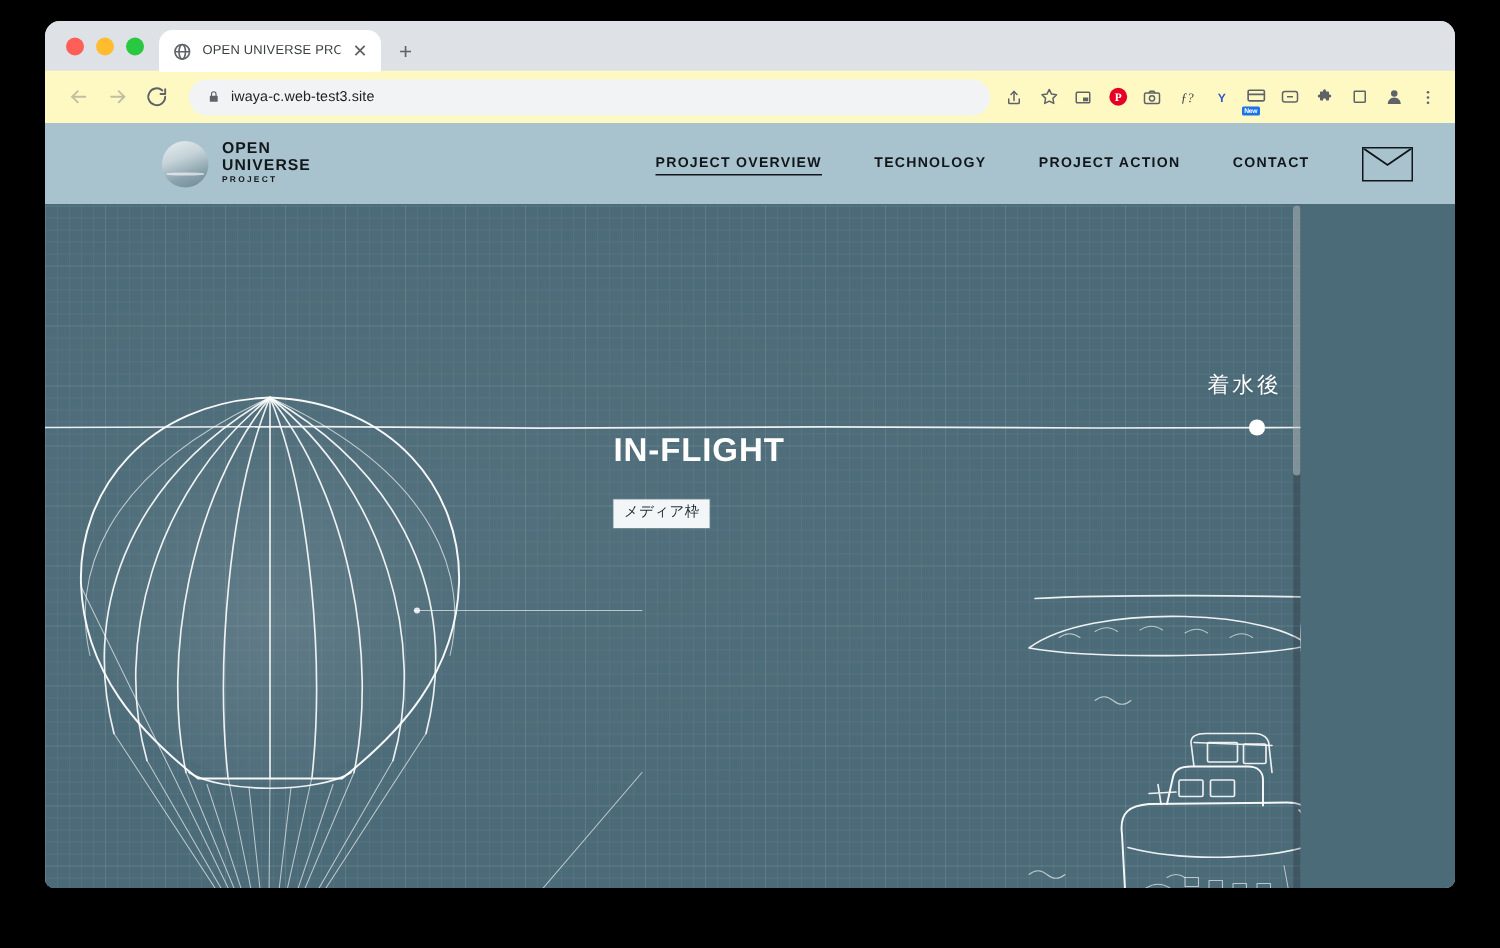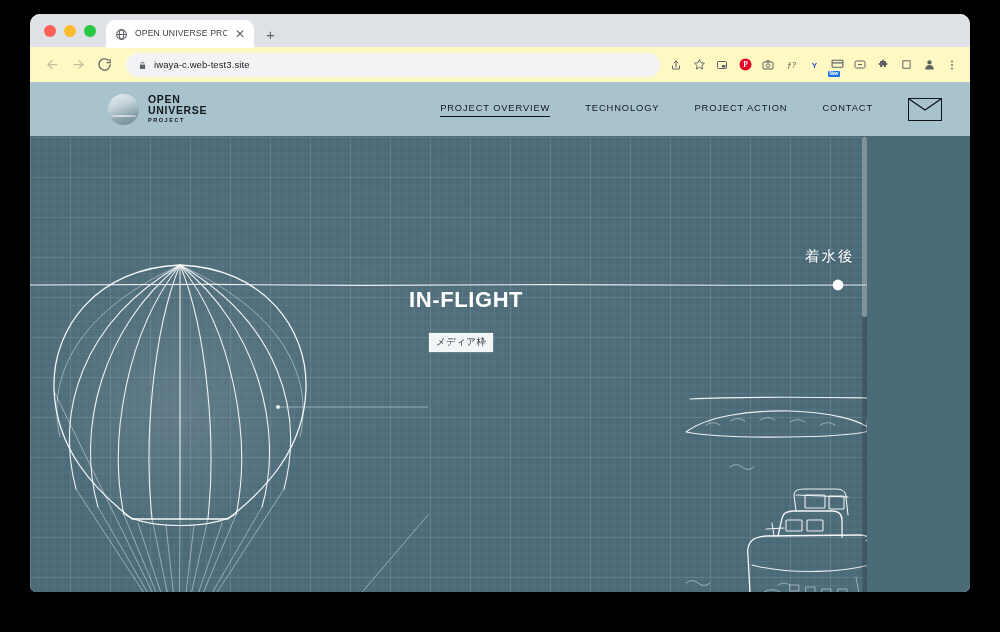--- a/index.html
+++ b/index.html
@@ -201,21 +201,21 @@
   }
 
   .site-nav {
     margin-left: auto;
     display: flex;
     align-items: center;
     gap: 35px;
   }
   .nav-link {
     font-size: 9.4px;
-    font-weight: normal;
+    font-weight: bold;
     color: #10161a;
     letter-spacing: 0.85px;
     padding-bottom: 3px;
     white-space: nowrap;
   }
   .nav-link.active {
     border-bottom: 1.5px solid #10161a;
   }
   .nav-mail {
     width: 34px; height: 23px;
@@ -290,21 +290,20 @@
   .chip {
     display: inline-block;
     background: #f2f6f7;
     color: #1d2b31;
     font-size: 9.6px;
     line-height: 1;
     padding: 4px 7px 5px 7px;
     letter-spacing: 0.3px;
     white-space: nowrap;
     box-shadow: 0 0 0 0.5px rgba(255,255,255,0.25);
-    margin-left: 20px;
   }
   .group-gap { height: 13px; }
 
   .scrollbar-track {
     position: absolute;
     right: 0; top: 0;
     width: 5px; height: 455px;
     background: rgba(0,0,0,0.18);
   }
   .scrollbar-thumb {

